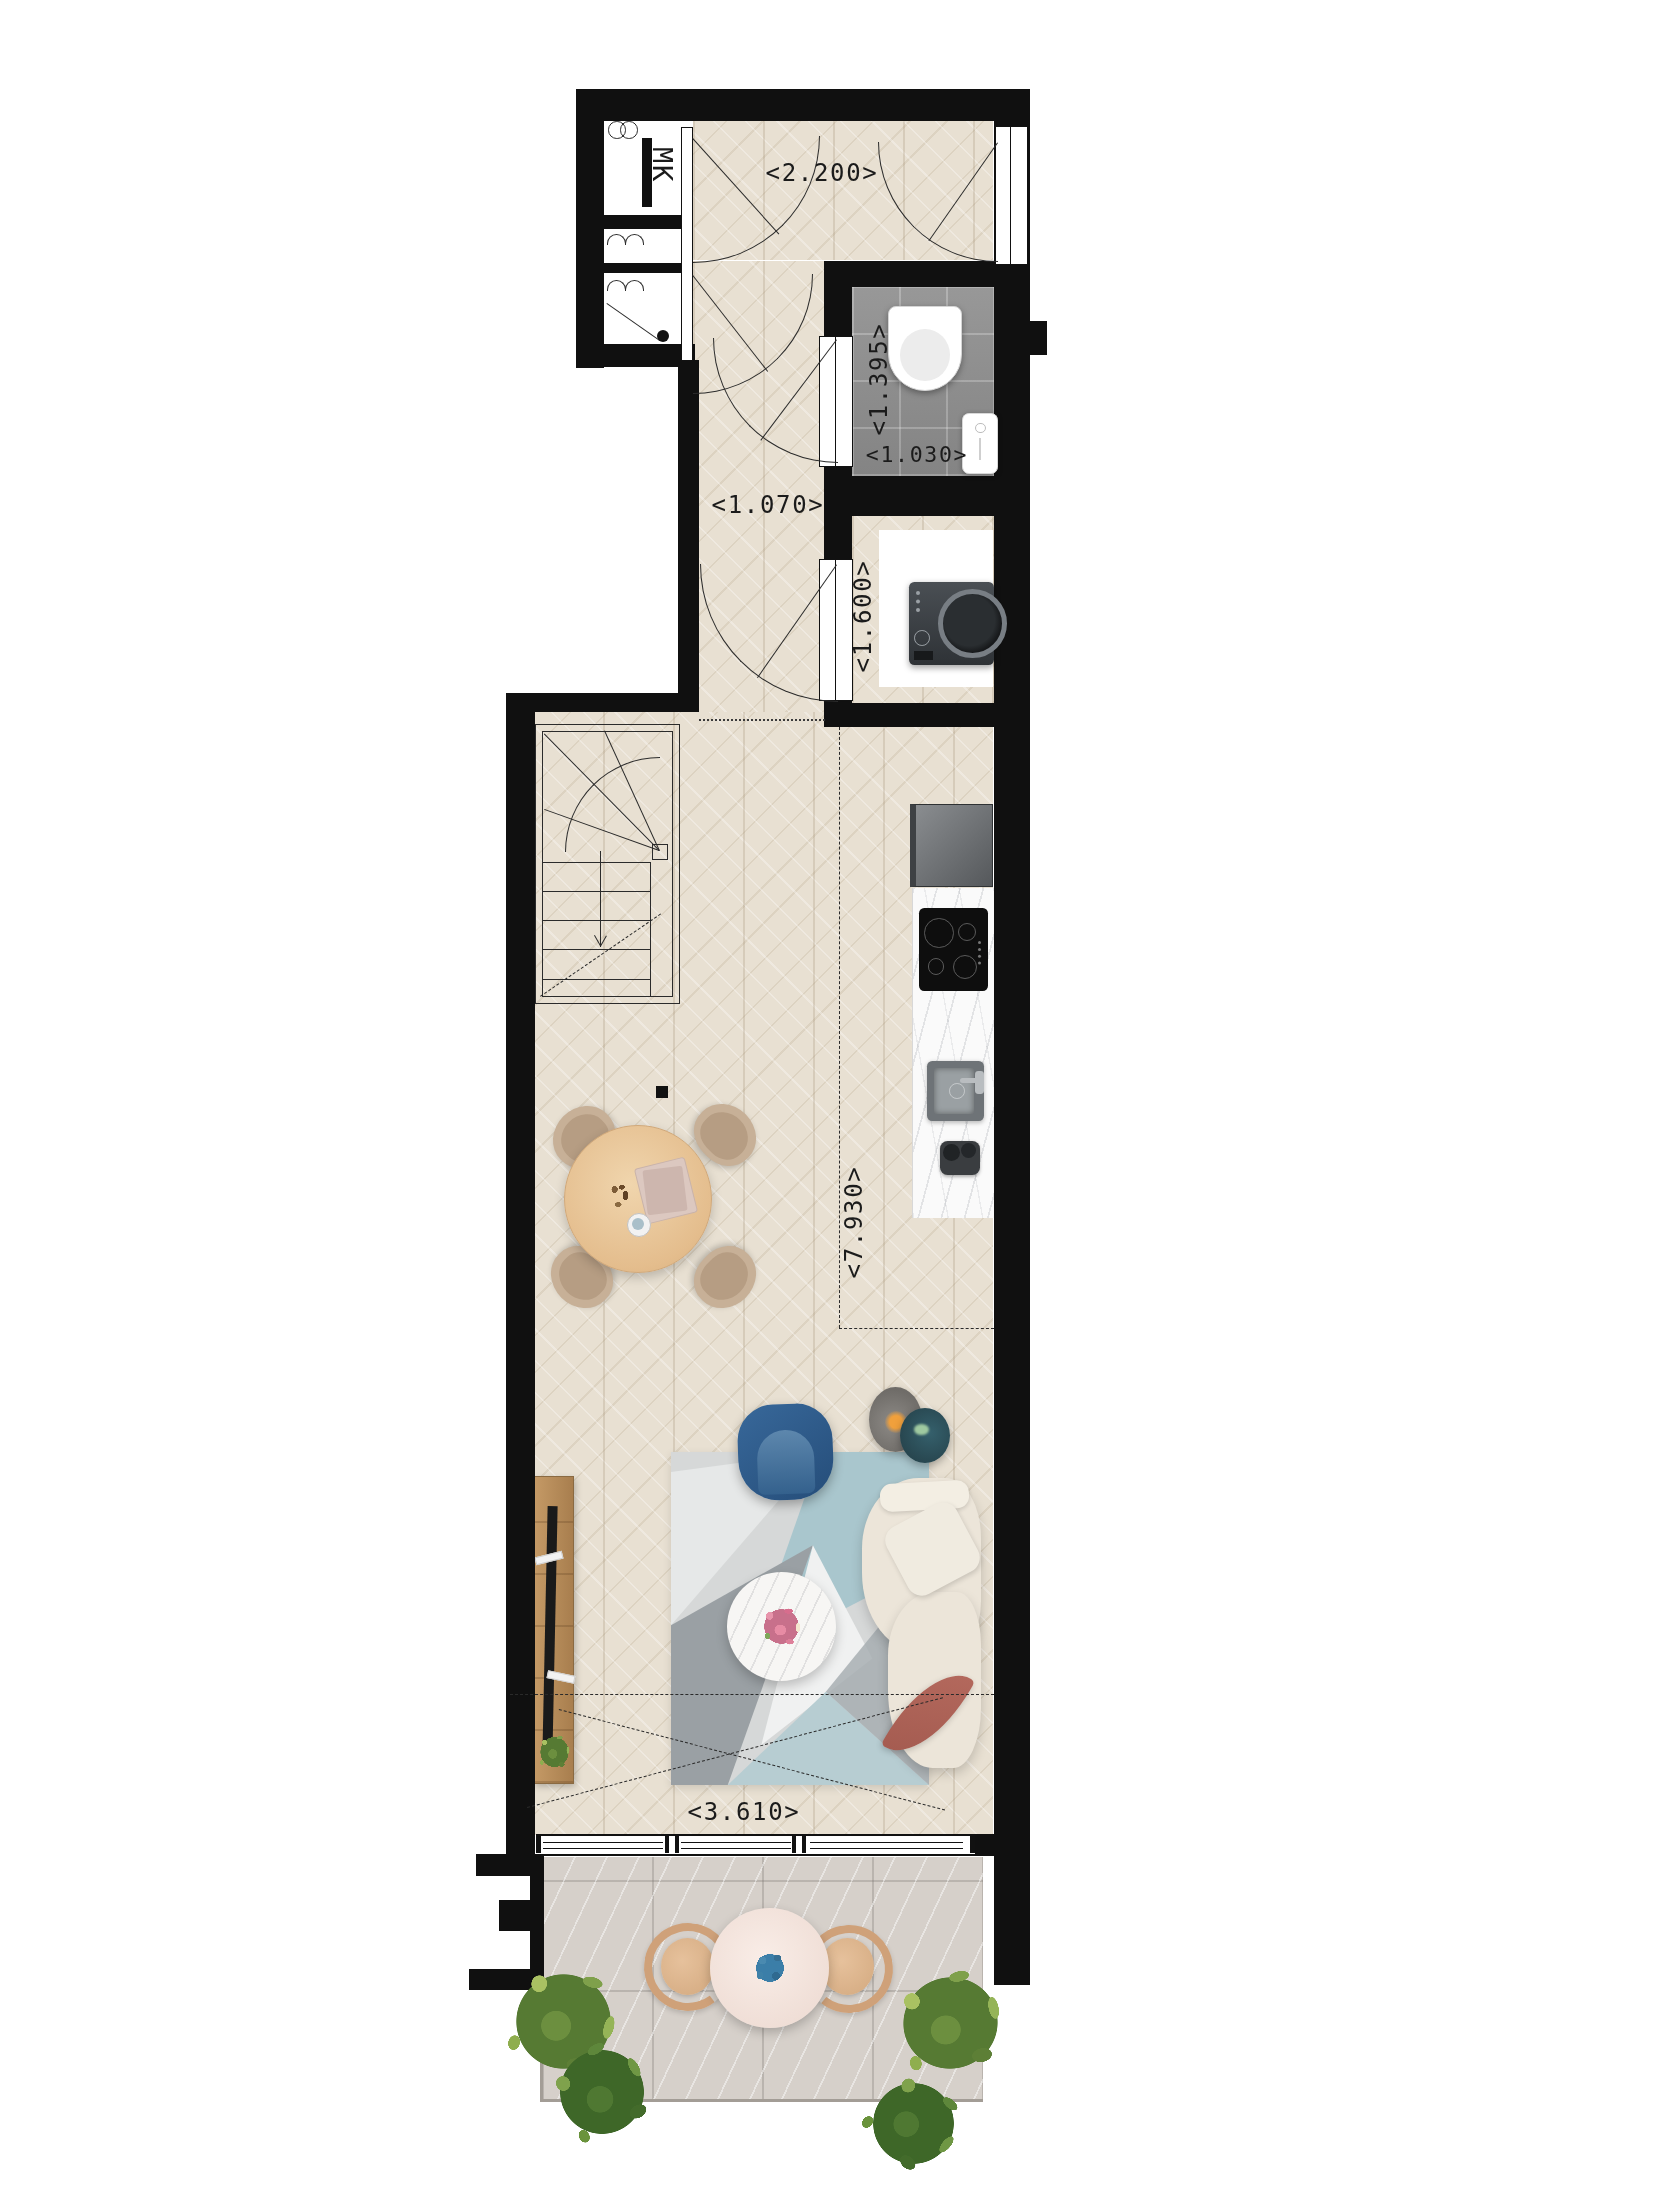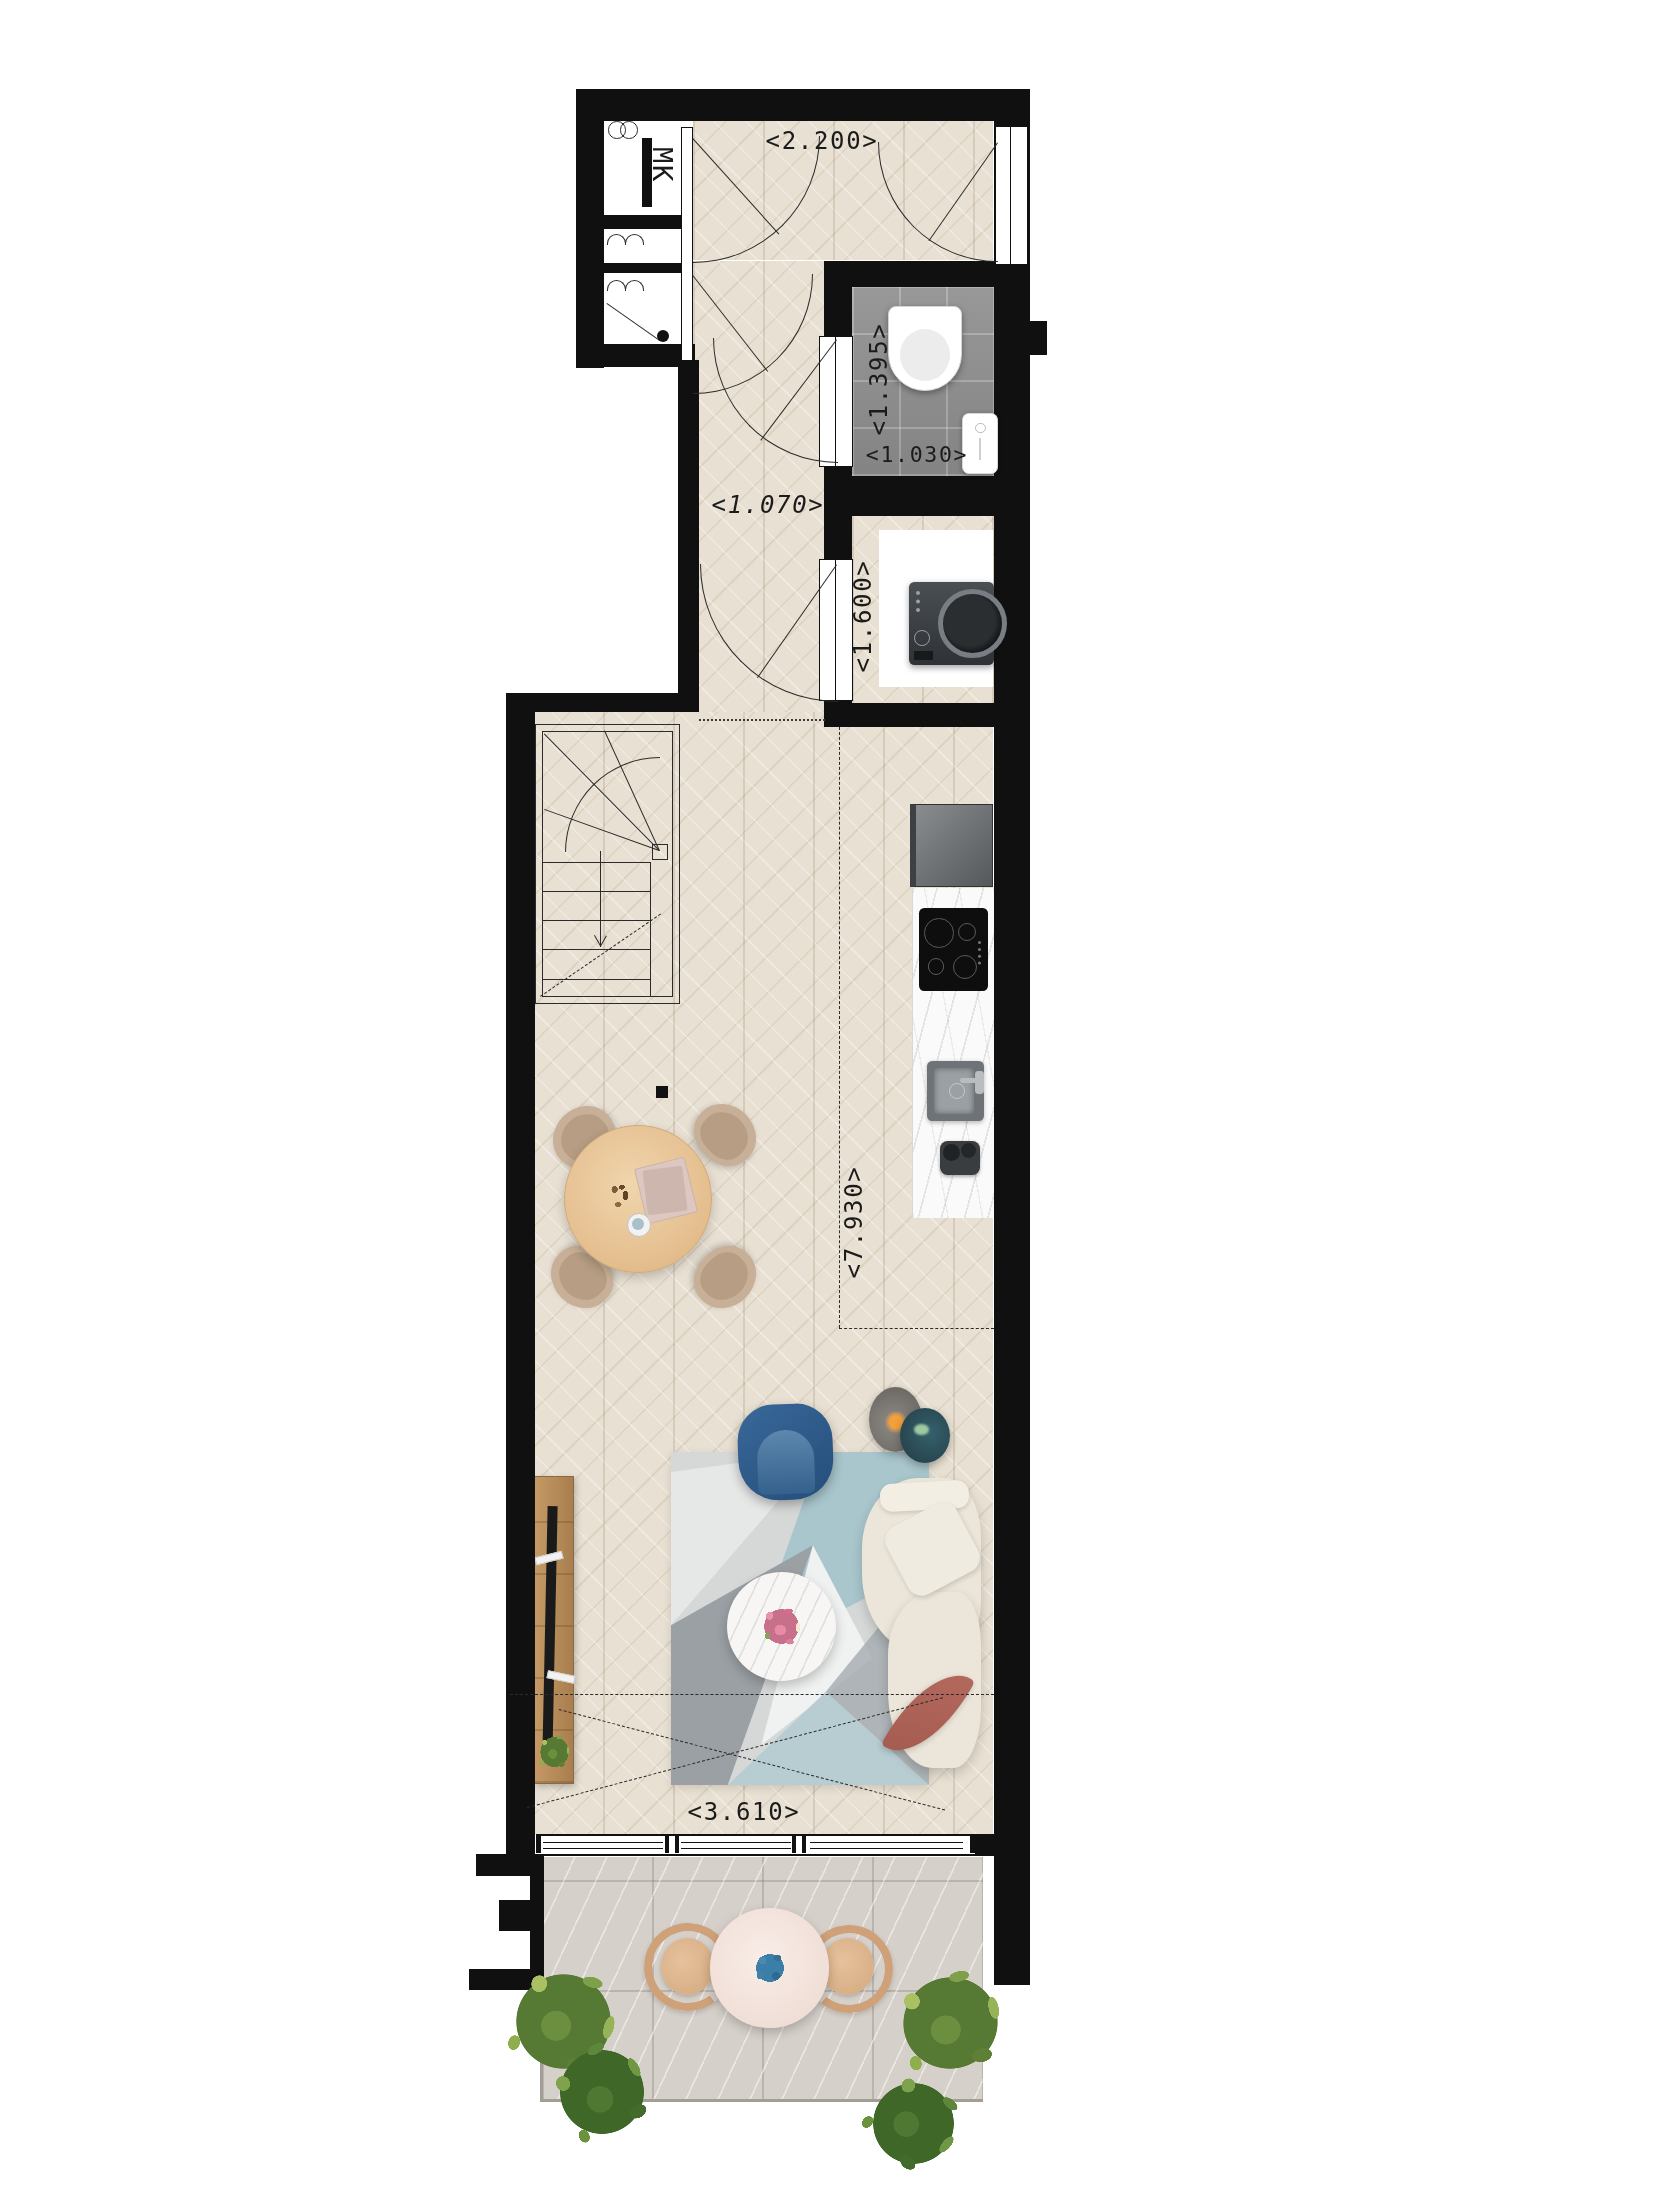--- a/index.html
+++ b/index.html
@@ -264,22 +264,22 @@
        background:radial-gradient(circle at 45% 42%, #f9ede7, #efddd5 78%);box-shadow:0 4.3px 10.3px rgba(0,0,0,.22);"></div>
   <div class="abs" style="left:745px;top:1943px;width:50px;height:50px;border-radius:50%;
        background-image:radial-gradient(closest-side at 35% 35%, #4a8ab0 0 22%, rgba(0,0,0,0) 23%),radial-gradient(closest-side at 65% 30%, #366f93 0 20%, rgba(0,0,0,0) 21%),radial-gradient(closest-side at 30% 65%, #3f81a8 0 20%, rgba(0,0,0,0) 21%),radial-gradient(closest-side at 62% 66%, #2f6a90 0 22%, rgba(0,0,0,0) 23%),radial-gradient(closest-side at 50% 50%, #3b7ea8 0 55%, rgba(0,0,0,0) 56%);"></div>
 
   <div class="plant" style="left:488px;top:1946px;width:151px;height:151px;transform:rotate(15deg);"></div>
   <div class="plant dark" style="left:535px;top:2025px;width:134px;height:134px;transform:rotate(-30deg);"></div>
   <div class="plant" style="left:875px;top:1950px;width:151px;height:146px;transform:rotate(-12deg);"></div>
   <div class="plant dark" style="left:849px;top:2059px;width:129px;height:129px;transform:rotate(40deg);"></div>
 
   <div class="lbl v90" style="left:662px;top:165px;">MK</div>
-  <div class="lbl" style="left:822px;top:141px;">&lt;2.200&gt;</div>
+  <div class="lbl" style="left:822px;top:173px;">&lt;2.200&gt;</div>
   <div class="lbl v" style="left:879px;top:379px;">&lt;1.395&gt;</div>
   <div class="lbl" style="left:917px;top:454px;font-size:21.5px;">&lt;1.030&gt;</div>
-  <div class="lbl" style="left:768px;top:505px;font-style:italic;">&lt;1.070&gt;</div>
+  <div class="lbl" style="left:768px;top:505px;">&lt;1.070&gt;</div>
   <div class="lbl v" style="left:863px;top:616px;">&lt;1.600&gt;</div>
   <div class="lbl v" style="left:854px;top:1222px;">&lt;7.930&gt;</div>
   <div class="lbl" style="left:744px;top:1812px;">&lt;3.610&gt;</div>
 
 </div>
 
 
 </body></html>

